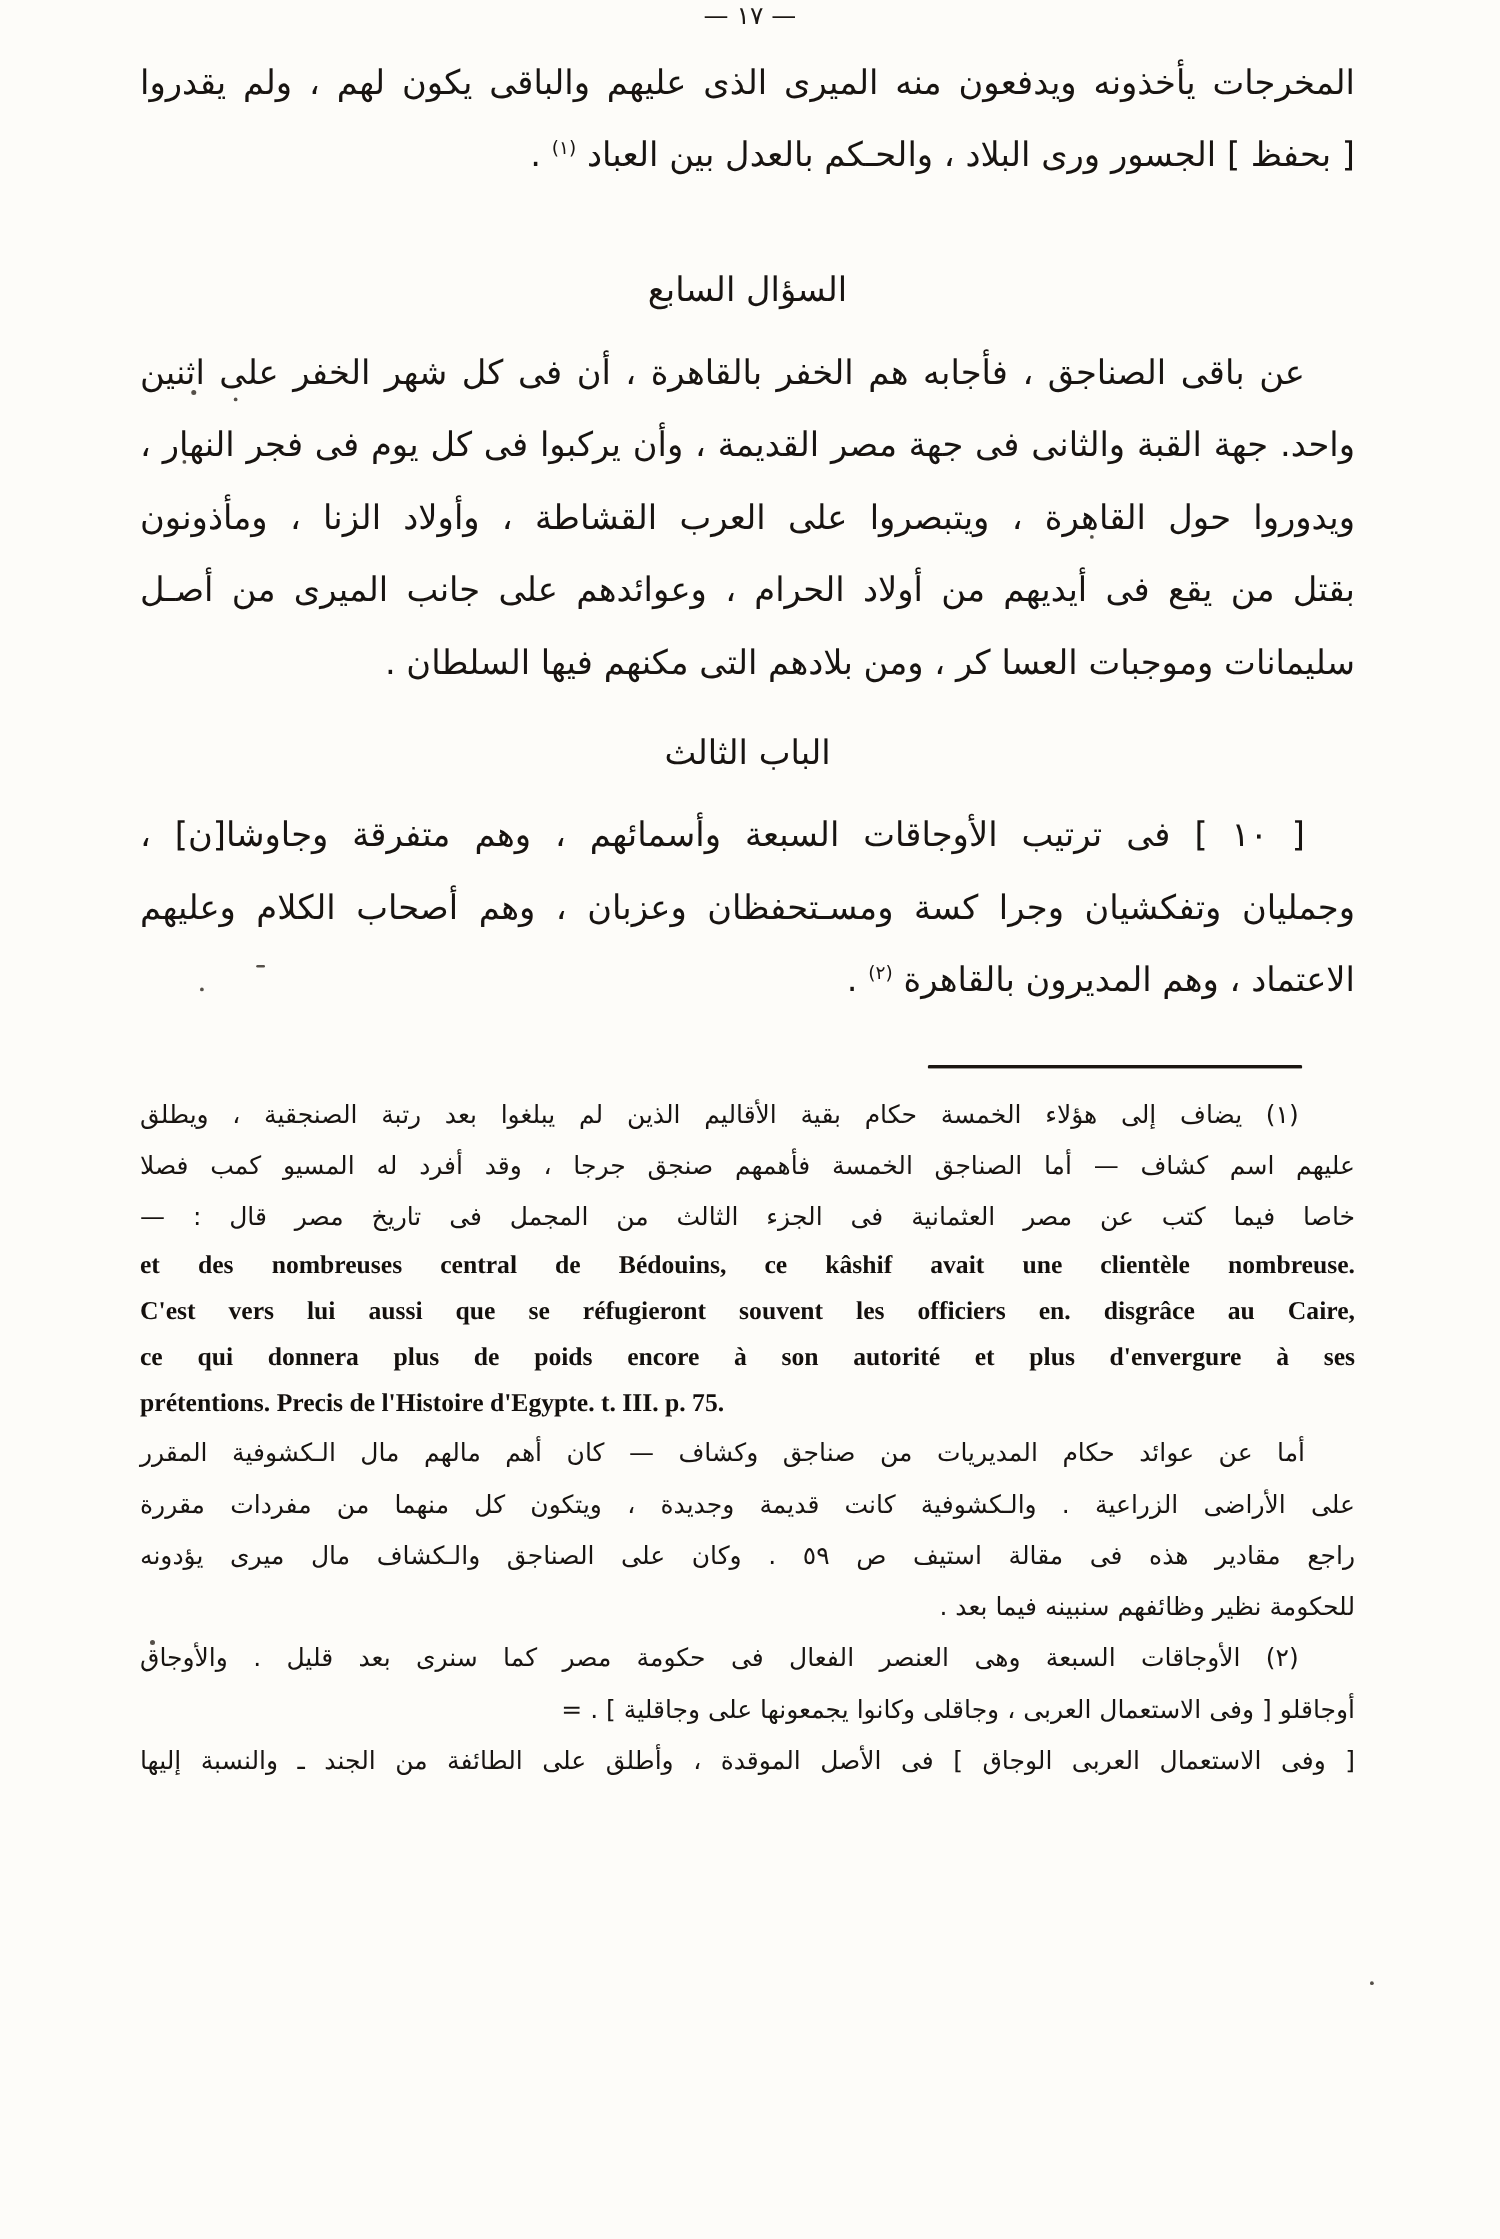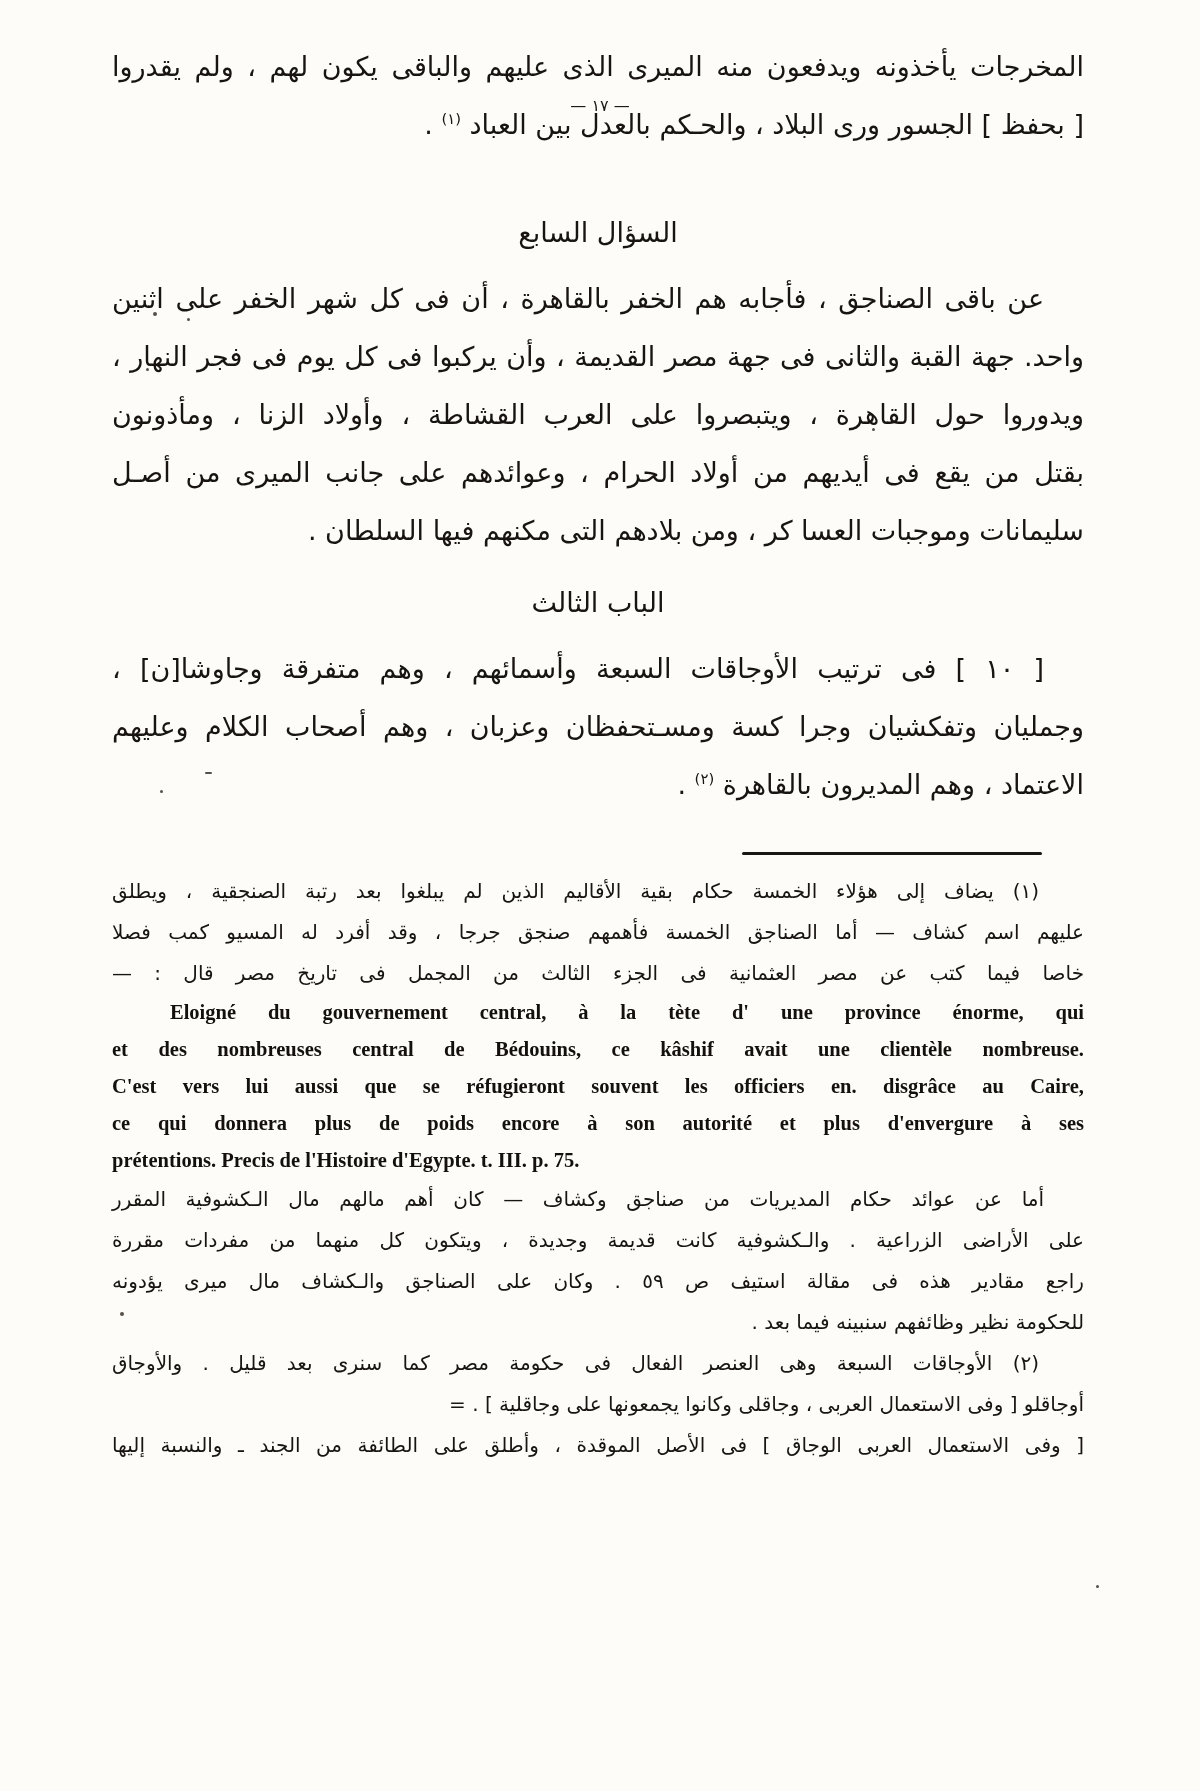--- a/index.html
+++ b/index.html
@@ -36,23 +36,22 @@
   .flush-left   { text-align: right; }
   .pl-15  { padding-left: 15px; }
   .pl-95  { padding-left: 95px; }
   .pl-350 { padding-left: 350px; }
   .heading {
     font-size: 27px;
     line-height: 58px;
     text-align: center;
   }
   .pagenum {
-    padding-top: 96px;
     text-align: center;
-    font-size: 16px;
+    font-size: 20px;
     letter-spacing: 2px;
     font-family: "DejaVu Sans", sans-serif;
     color: #1c1814;
   }
   sup.fnref {
     font-size: 0.55em;
     vertical-align: super;
     line-height: 0;
   }
   .spacer-a { height: 34px; }
@@ -142,21 +141,20 @@
 
     <div class="fnsep"></div>
 
     <div>
       <div class="fn-line jl indent-r45">(١) يضاف إلى هؤلاء الخمسة حكام بقية الأقاليم الذين لم يبلغوا بعد رتبة الصنجقية ، ويطلق</div>
       <div class="fn-line jl">عليهم اسم كشاف — أما الصناجق الخمسة فأهمهم صنجق جرجا ، وقد أفرد له المسيو كمب فصلا</div>
       <div class="fn-line jl">خاصا فيما كتب عن مصر العثمانية فى الجزء الثالث من المجمل فى تاريخ مصر قال : —</div>
     </div>
 
     <div class="fr">
-      <div class="fr-line fr-first">Eloigné du gouvernement central, à la tète d' une province énorme, qui</div>
       <div class="fr-line">et des nombreuses central de Bédouins, ce kâshif avait une clientèle nombreuse.</div>
       <div class="fr-line">C'est vers lui aussi que se réfugieront souvent les officiers en. disgrâce au Caire,</div>
       <div class="fr-line">ce qui donnera plus de poids encore à son autorité et plus d'envergure à ses</div>
       <div class="fr-line fr-last">prétentions. Precis de l'Histoire d'Egypte. t. III. p. 75.</div>
     </div>
 
     <div>
       <div class="fn-line jl indent-r40">أما عن عوائد حكام المديريات من صناجق وكشاف — كان أهم مالهم مال الـكشوفية المقرر</div>
       <div class="fn-line jl">على الأراضى الزراعية . والـكشوفية كانت قديمة وجديدة ، ويتكون كل منهما من مفردات مقررة</div>
       <div class="fn-line jl">راجع مقادير هذه فى مقالة استيف ص ٥٩ . وكان على الصناجق والـكشاف مال ميرى يؤدونه</div>

